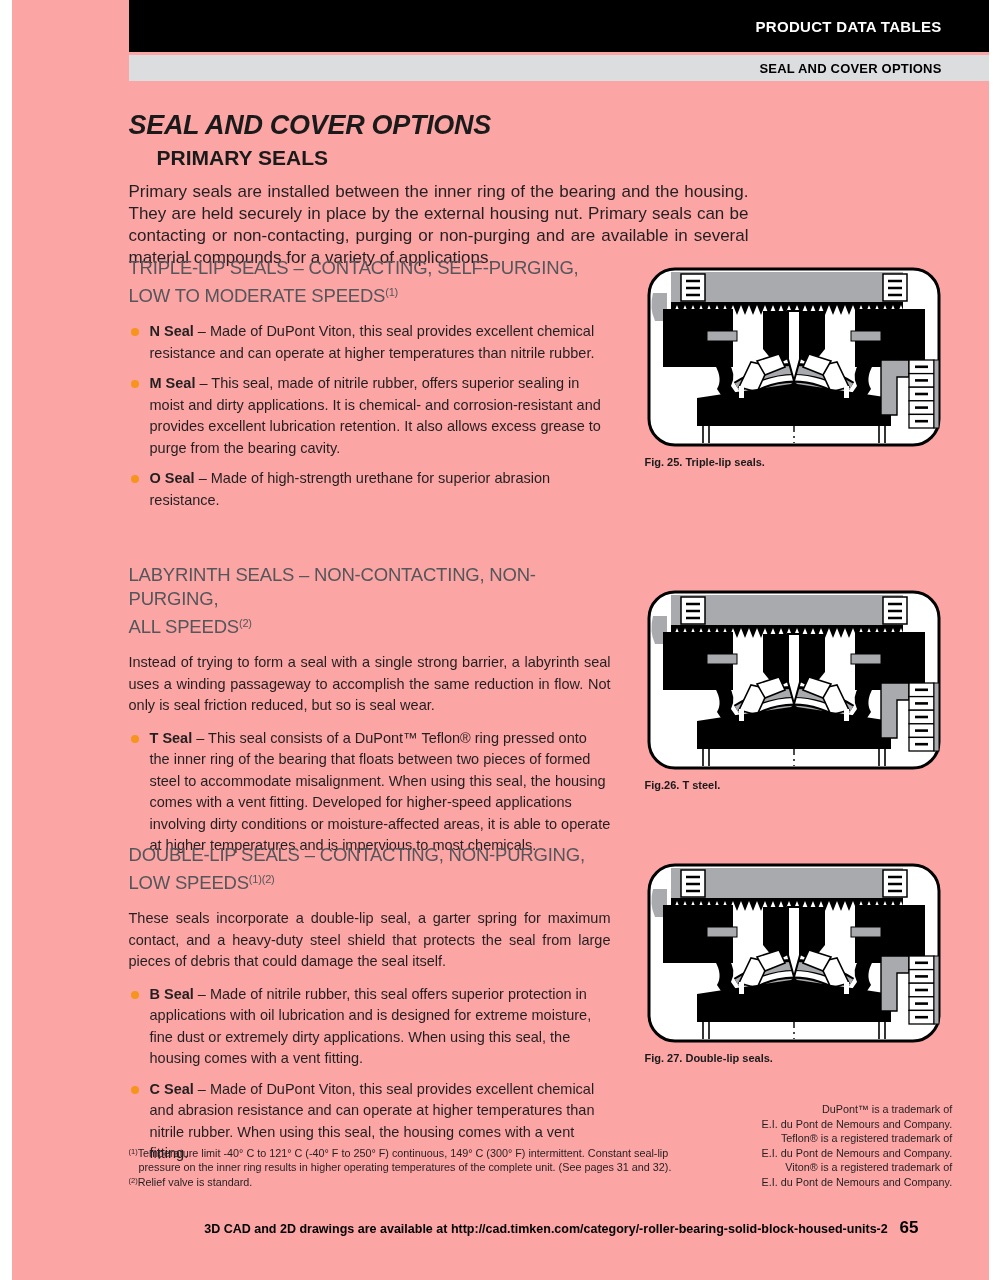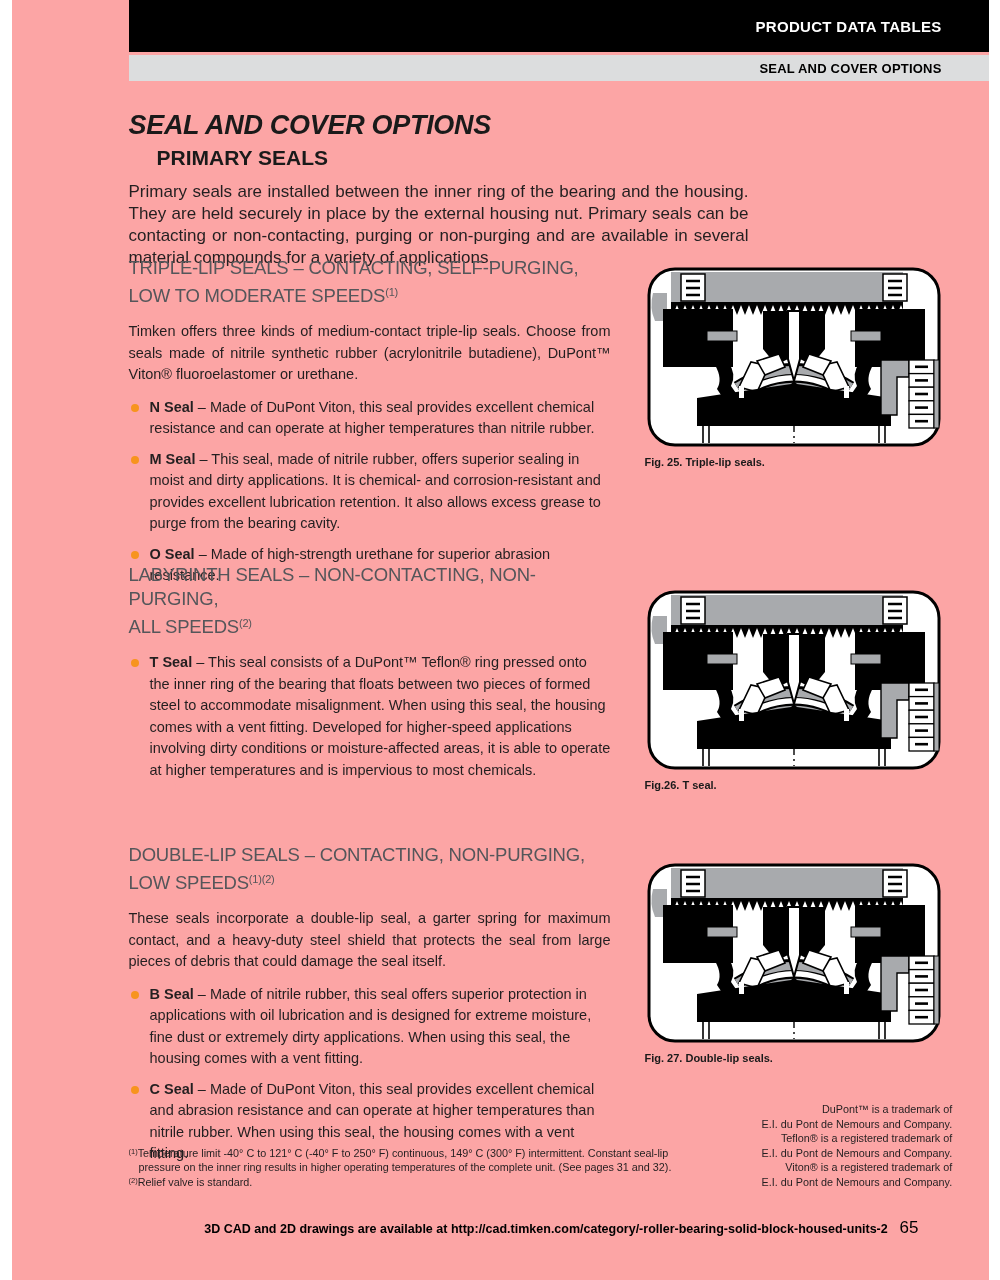--- a/index.html
+++ b/index.html
@@ -58,21 +58,21 @@
   .footnotes { position:absolute; left:117px; top:1145px; width:580px; font-size:10.8px; line-height:14px; }
   .footnote { padding-left:10px; text-indent:-10px; }
   .footnote sup { font-size:7.5px; vertical-align:3px; }
   
   .trademarks { position:absolute; left:750px; top:1102px; font-size:10.8px; line-height:14.6px;text-align:right; }
   
   .footer-line {
     position:absolute; left:15px; top:1222px; width:1000px; text-align:center;
     font-size:12.5px; font-weight:bold; color:#000;padding-left:39px;
   }
-  .page-number { position:absolute; right:70px; top:1218px; font-size:17px; font-weight:normal; color:#000;text-align:center; }
+  .page-number { position:absolute; right:70px; top:1218px; font-size:17px; font-weight:bold; color:#000;text-align:center; }
   .defs-holder { position:absolute; width:0; height:0; overflow:hidden; }
 </style>
 </head>
 <body>
 
 <div class="page">
 
   <svg class="defs-holder" aria-hidden="true">
     <defs>
       <pattern id="teeth" width="8" height="10" patternUnits="userSpaceOnUse">
@@ -155,48 +155,48 @@
     <span>SEAL AND COVER OPTIONS</span>
   </div>
 
   <div class="page-title">SEAL AND COVER OPTIONS</div>
   <div class="page-subtitle">PRIMARY SEALS</div>
   <p class="intro">Primary seals are installed between the inner ring of the bearing and the housing. They are held securely in place by the external housing nut. Primary seals can be contacting or non-contacting, purging or non-purging and are available in several material compounds for a variety of applications.</p>
 
   <div class="section" style="top:256px;">
     <h2 class="sec-heading"><span>TRIPLE-LIP SEALS – CONTACTING, SELF-PURGING,</span><br>
       <span>LOW TO MODERATE SPEEDS</span><sup>(1)</sup></h2>
-    <p class="sec-body">Timken offers three kinds of medium-contact triple-lip seals. Choose from seals made of nitrile synthetic rubber (acrylonitrile butadiene), DuPont™ Viton® fluoroelastomer or urethane.</p>
     <ul class="bullets">
       <li><span class="dot"></span><b>N Seal</b><span> – Made of DuPont Viton, this seal provides excellent chemical resistance and can operate at higher temperatures than nitrile rubber.</span></li>
       <li><span class="dot"></span><b>M Seal</b><span> – This seal, made of nitrile rubber, offers superior sealing in moist and dirty applications. It is chemical- and corrosion-resistant and provides excellent lubrication retention. It also allows excess grease to purge from the bearing cavity.</span></li>
       <li><span class="dot"></span><b>O Seal</b><span> – Made of high-strength urethane for superior abrasion resistance.</span></li>
     </ul>
   </div>
 
   <figure class="figure" style="top:265px;">
     <svg class="diagram" viewBox="0 0 298 184">
         <use href="#bd"></use>
       </svg>
     <figcaption class="fig-caption">Fig. 25. Triple-lip seals.</figcaption>
   </figure>
 
   <div class="section" style="top:563px;">
     <h2 class="sec-heading"><span>LABYRINTH SEALS – NON-CONTACTING, NON-PURGING,</span><br>
       <span>ALL SPEEDS</span><sup>(2)</sup></h2>
+    <p class="sec-body">Instead of trying to form a seal with a single strong barrier, a labyrinth seal uses a winding passageway to accomplish the same reduction in flow. Not only is seal friction reduced, but so is seal wear.</p>
     <ul class="bullets">
       <li><span class="dot"></span><b>T Seal</b><span> – This seal consists of a DuPont™ Teflon® ring pressed onto the inner ring of the bearing that floats between two pieces of formed steel to accommodate misalignment. When using this seal, the housing comes with a vent fitting. Developed for higher-speed applications involving dirty conditions or moisture-affected areas, it is able to operate at higher temperatures and is impervious to most chemicals.</span></li>
     </ul>
   </div>
 
   <figure class="figure" style="top:588px;">
     <svg class="diagram" viewBox="0 0 298 184">
         <use href="#bd"></use>
       </svg>
-    <figcaption class="fig-caption">Fig.26. T seal.</figcaption>
+    <figcaption class="fig-caption">Fig.26. T steel.</figcaption>
   </figure>
 
   <div class="section" style="top:843px;">
     <h2 class="sec-heading"><span>DOUBLE-LIP SEALS – CONTACTING, NON-PURGING,</span><br>
       <span>LOW SPEEDS</span><sup>(1)(2)</sup></h2>
     <p class="sec-body">These seals incorporate a double-lip seal, a garter spring for maximum contact, and a heavy-duty steel shield that protects the seal from large pieces of debris that could damage the seal itself.</p>
     <ul class="bullets">
       <li><span class="dot"></span><b>B Seal</b><span> – Made of nitrile rubber, this seal offers superior protection in applications with oil lubrication and is designed for extreme moisture, fine dust or extremely dirty applications. When using this seal, the housing comes with a vent fitting.</span></li>
       <li><span class="dot"></span><b>C Seal</b><span> – Made of DuPont Viton, this seal provides excellent chemical and abrasion resistance and can operate at higher temperatures than nitrile rubber. When using this seal, the housing comes with a vent fitting.</span></li>
     </ul>

